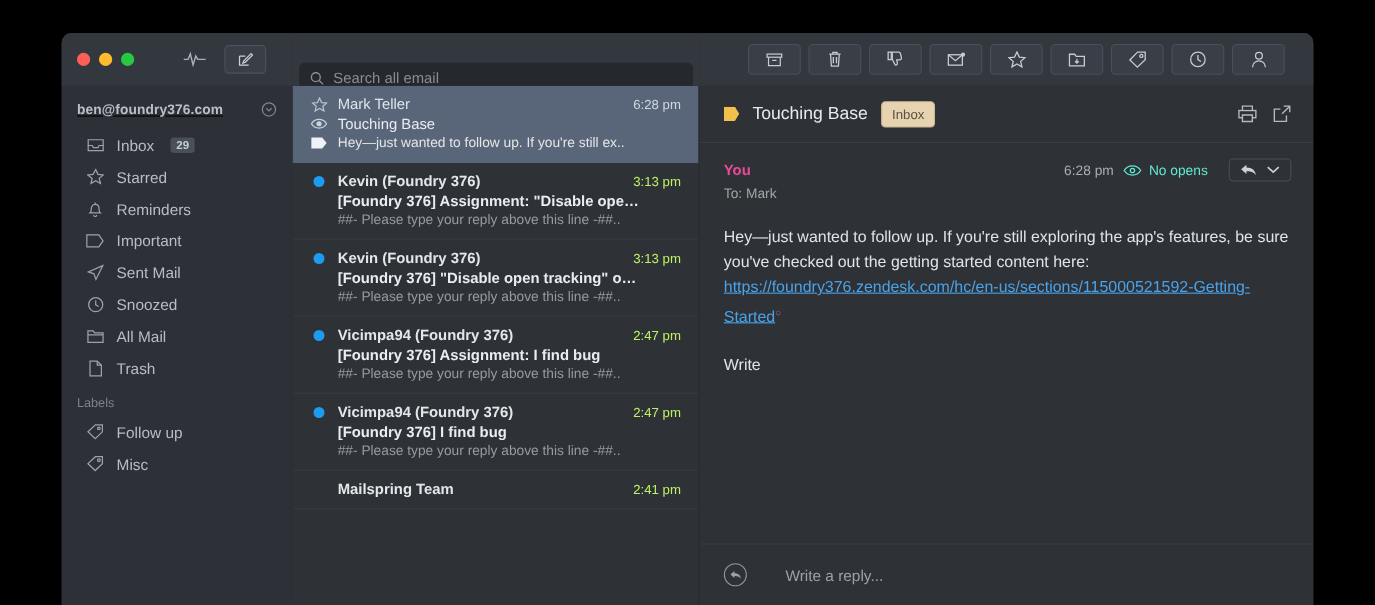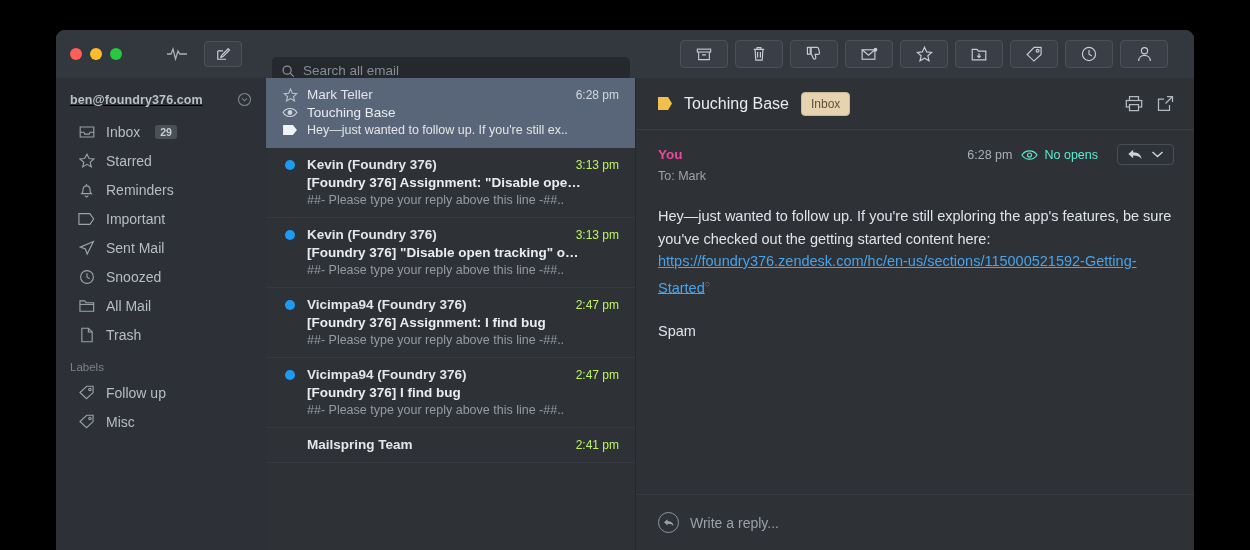--- a/index.html
+++ b/index.html
@@ -221,21 +221,21 @@
     border-top: 1px solid #383c42;
     display: flex; align-items: center;
     padding-left: 22px; gap: 11px;
     color: #9aa1a9;
   }
   .reply-circle {
     width: 21px; height: 21px; border-radius: 50%;
     border: 1px solid #8f969e;
     display: flex; align-items: center; justify-content: center;
   }
-  .reply-ph { font-size: 14px; color: #9aa1a9; }
+  .reply-ph { font-size: 14px; color: #9aa1a9; margin-left: 24px; }
   svg { display: block; }
 </style>
 </head>
 <body>
 
 <div class="window">
 
   <div class="topbar">
 
     <div class="tb-left">
@@ -623,21 +623,21 @@
                 </svg>
               </span>
             </span>
           </span>
         </div>
         <div class="mh-to">To: Mark</div>
       </div>
 
       <div class="msg-body">
         <p><span>Hey—just wanted to follow up. If you're still exploring the app's features, be sure you've checked out the getting started content here: </span><a href="#">https://foundry376.zendesk.com/hc/en-us/sections/115000521592-Getting-Started</a><span class="linkdot">○</span></p>
-        <p>Spam</p>
+        <p>Write</p>
       </div>
 
       <div class="reply-bar">
         <span class="reply-circle">
           <svg width="12" height="10" viewBox="0 0 13 11" fill="none" stroke="currentColor" stroke-width="1.3">
             <path d="M5 1.3L1 4.8l4 3.5V6.3c3.6 0 5.4.8 6.6 2.8-.4-3.4-2.4-5.6-6.6-5.6V1.3z" fill="currentColor" stroke="none"></path>
           </svg>
         </span>
         <span class="reply-ph">Write a reply...</span>
       </div>

